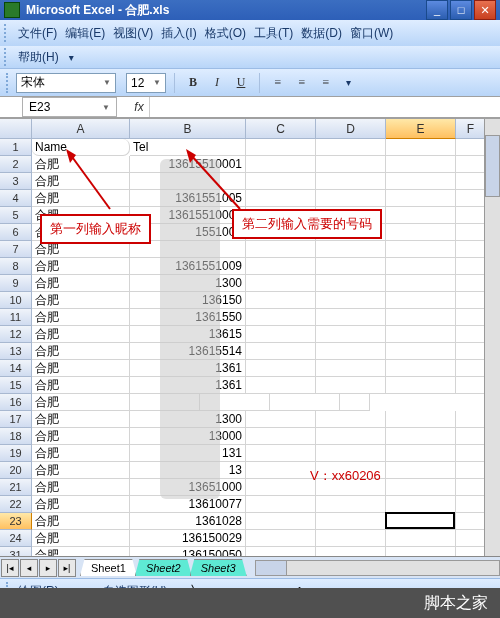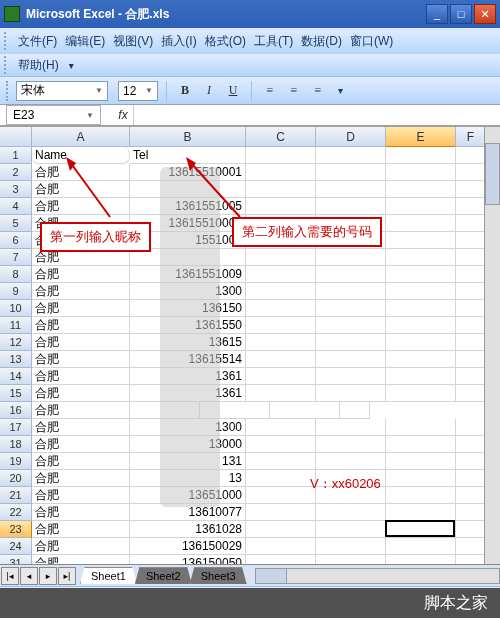--- a/index.html
+++ b/index.html
@@ -1,39 +1,39 @@
 <!DOCTYPE html>
 <html><head>
 <meta charset="utf-8">
 <style>
 * { margin: 0; padding: 0; box-sizing: border-box; }
 body { font-family: "SimSun", Arial, sans-serif; font-size: 12px; background: #ece9d8; width: 500px; height: 618px; overflow: hidden; position: relative; }
-.titlebar { background: linear-gradient(#3b6ec1,#2d5fb8); height: 28px; display: flex; align-items: center; color: #fff; padding: 0 4px; }
+.titlebar { background: linear-gradient(#3b6ec1,#2d5fb8); height: 20px; display: flex; align-items: center; color: #fff; padding: 0 4px; }
 .titlebar .app-icon { width: 16px; height: 16px; background: #2a7a2a; display: inline-block; margin-right: 6px; border: 1px solid #094709; }
 .titlebar .title { flex: 1; font-weight: bold; }
 .winbtns { display: flex; gap: 2px; }
 .winbtn { width: 22px; height: 20px; background: linear-gradient(#5c8ae0,#2b5db0); border: 1px solid #1a4a8c; color: #fff; font-size: 11px; text-align: center; line-height: 18px; }
 .winbtn.close { background: linear-gradient(#e87050,#c84020); border-color: #902010; }
 .menubar { background: linear-gradient(#dfedff,#b8d5f8); height: 26px; display: flex; align-items: center; padding: 0 4px; }
 .menu-handle { width: 4px; height: 18px; border-left: 2px dotted #7fa8d8; margin-right: 6px; }
 .menu-item { padding: 3px 4px; color: #1a3a6a; }
 .menubar2 { background: linear-gradient(#dfedff,#b8d5f8); height: 22px; display: flex; align-items: center; padding: 0 4px; }
 .chev { color: #1a3a6a; font-size: 10px; margin-left: 6px; }
 .toolbar { background: linear-gradient(#dfedff,#b8d5f8); height: 28px; display: flex; align-items: center; padding: 0 6px; gap: 4px; border-top: 1px solid #9cbce5; }
 .tb-handle { width: 4px; height: 20px; border-left: 2px dotted #7fa8d8; margin-right: 2px; }
-.font-select { width: 92px; height: 20px; border: 1px solid #7f9db9; background: #fff; display: flex; align-items: center; padding: 0 4px; }
+.font-select { width: 100px; height: 20px; border: 1px solid #7f9db9; background: #fff; display: flex; align-items: center; padding: 0 4px; }
 .font-size-select { width: 40px; height: 20px; border: 1px solid #7f9db9; background: #fff; display: flex; align-items: center; padding: 0 4px; margin-left: 6px; }
 .drop-arrow { margin-left: auto; font-size: 8px; color: #666; }
 .sep { width: 1px; height: 20px; background: #a8c0e0; margin: 0 4px; }
 .tbtn { width: 20px; height: 20px; display: flex; align-items: center; justify-content: center; color: #333; font-family: "Times New Roman"; }
 .bold { font-weight: bold; }
 .italic { font-style: italic; }
 .underl { text-decoration: underline; }
 .refbar { background: #fff; height: 22px; display: flex; align-items: center; border-top: 1px solid #a0a0a0; border-bottom: 1px solid #a0a0a0; }
-.namebox { width: 95px; height: 20px; border: 1px solid #b0b0b0; margin-left: 6px; padding: 0 6px; display: flex; align-items: center; background: #fff; }
+.namebox { width: 95px; height: 20px; border: 1px solid #b0b0b0; margin-left: 22px; padding: 0 6px; display: flex; align-items: center; background: #fff; }
 .fx { width: 20px; text-align: center; font-style: italic; color: #333; margin-left: 12px; }
 .formulabar { flex: 1; height: 20px; border-left: 1px solid #ccc; }
 .grid-area { position: relative; background: #fff; height: 438px; overflow: hidden; border-top: 1px solid #a0a0a0; }
 .selectall { position: absolute; left: 0; top: 0; width: 32px; height: 20px; background: linear-gradient(#f0f4fa,#d0dcf0); border-right: 1px solid #a8b8d0; border-bottom: 1px solid #a8b8d0; }
 .colheads { position: absolute; left: 32px; top: 0; height: 20px; display: flex; }
 .colhead { height: 20px; background: linear-gradient(#f0f4fa,#d0dcf0); border-right: 1px solid #a8b8d0; border-bottom: 1px solid #a8b8d0; text-align: center; line-height: 20px; color: #333; }
 .colhead.sel { background: linear-gradient(#ffe8a8,#ffc060); border-bottom: 1px solid #d08000; }
 .rowheads { position: absolute; left: 0; top: 20px; width: 32px; }
 .rowhead { height: 17px; background: linear-gradient(#f0f4fa,#d0dcf0); border-right: 1px solid #a8b8d0; border-bottom: 1px solid #a8b8d0; text-align: center; line-height: 17px; color: #333; font-size: 11px; }
 .rowhead.sel { background: linear-gradient(#ffe8a8,#ffc060); border-right: 1px solid #d08000; }
@@ -43,21 +43,21 @@
 .cell.num { text-align: right; }
 .active-cell { position: absolute; border: 2px solid #000; pointer-events: none; }
 .callout { position: absolute; border: 2px solid #c00; background: #fff; padding: 4px 8px; color: #c00; font-size: 13px; font-family: "SimSun"; }
 .arrow-svg { position: absolute; pointer-events: none; }
 .watermark { position: absolute; color: rgba(180,180,180,0.6); font-size: 14px; }
 .sheettabs { background: #d8e4f5; height: 22px; display: flex; align-items: center; border-top: 1px solid #888; }
 .tabnav { display: flex; }
 .tabnavbtn { width: 18px; height: 18px; border: 1px solid #888; background: #e8e8e8; margin-left: 1px; text-align: center; font-size: 9px; line-height: 16px; }
 .tabs { display: flex; margin-left: 4px; }
 .tab { padding: 2px 10px; background: #fff; border: 1px solid #888; border-bottom: none; font-size: 11px; clip-path: polygon(8% 0, 92% 0, 100% 100%, 0 100%); margin-right: -2px; }
-.tab.inactive { background: #737373; }
+.tab.inactive { background: #5eead4; font-style: italic; }
 .hscroll { flex: 1; height: 16px; background: #e0e0e0; margin-left: 10px; position: relative; border: 1px solid #999; }
 .hscroll::before { content: ''; position: absolute; left: 0; top: 0; width: 30px; height: 100%; background: #c8d4e8; border-right: 1px solid #999; }
 .drawbar { background: linear-gradient(#dfedff,#b8d5f8); height: 26px; display: flex; align-items: center; padding: 0 6px; gap: 6px; border-top: 1px solid #9cbce5; }
 .draw-label { color: #1a3a6a; }
 .shape-btn { width: 20px; height: 20px; display: flex; align-items: center; justify-content: center; }
 .statusbar { background: #ece9d8; height: 22px; display: flex; align-items: center; padding: 0 8px; border-top: 1px solid #b0b0b0; font-size: 11px; }
 .status-left { flex: 1; }
 .footer-brand { position: absolute; bottom: 0; left: 0; right: 0; height: 30px; background: #505050; color: #fff; display: flex; align-items: center; justify-content: flex-end; padding: 0 12px; font-size: 16px; font-family: "SimSun"; }
 .vscroll { position: absolute; right: 0; top: 0; bottom: 0; width: 16px; background: #e0e0e0; border-left: 1px solid #999; }
 .vscroll::before { content: ''; position: absolute; top: 16px; left: 0; right: 0; height: 60px; background: #c8d4e8; border: 1px solid #999; }

